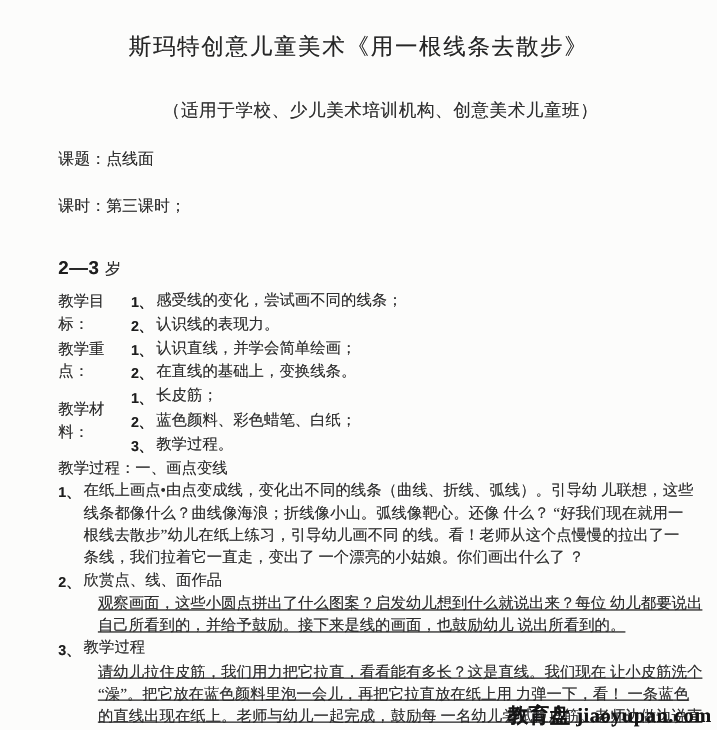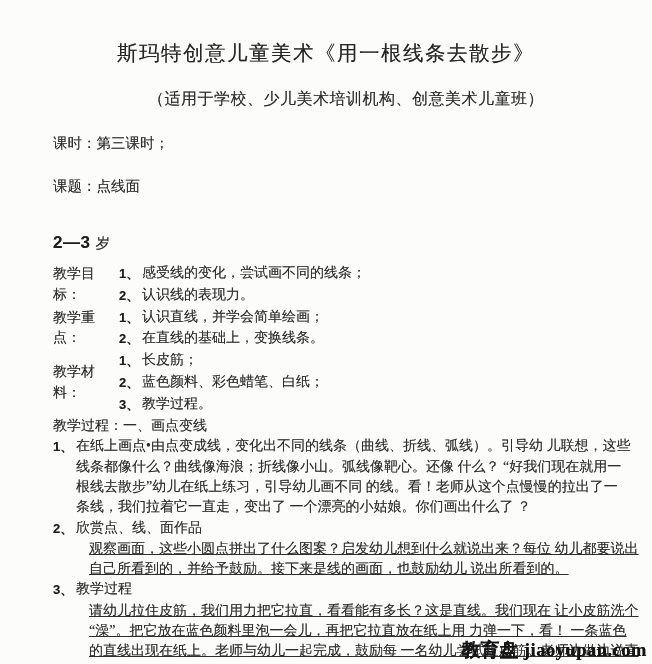--- a/index.html
+++ b/index.html
@@ -6,28 +6,28 @@
   .page{
     position:relative;
     width:652px;height:664px;
     background:#fcfcfb;
     font-family:"Liberation Serif","DejaVu Serif",serif;
     color:#2e2e2e;
     overflow:hidden;
     text-shadow:0 0 0.4px rgba(20,20,20,0.45); 
   }
   .title{
-    padding-top:39px;
+    padding-top:28px;
     text-align:center;
     font-size:20.5px;
     letter-spacing:1.5px;
     color:#262626;
   }
   .subtitle{
-    margin-top:22px;
+    margin-top:34px;
     text-align:center;
     font-size:16px;
     letter-spacing:0.5px;
     padding-left:40px;
   }
   .meta-line{
     margin-left:53px;
     margin-top:24px;
     font-size:14.5px;
   }
@@ -88,22 +88,22 @@
   }
 </style>
 </head>
 <body>
 
 <div class="page">
 
   <div class="title">斯玛特创意儿童美术《用一根线条去散步》</div>
   <div class="subtitle">（适用于学校、少儿美术培训机构、创意美术儿童班）</div>
 
+  <div class="meta-line">课题：点线面</div>
   <div class="meta-line">课时：第三课时；</div>
-  <div class="meta-line">课题：点线面</div>
 
   <div class="age-line">
     <span class="age-num">2—3</span><span class="age-unit">岁</span>
   </div>
 
   <div class="sections">
 
     <div class="section">
       <span class="sec-label">教学目标：</span>
       <div class="sec-items">

